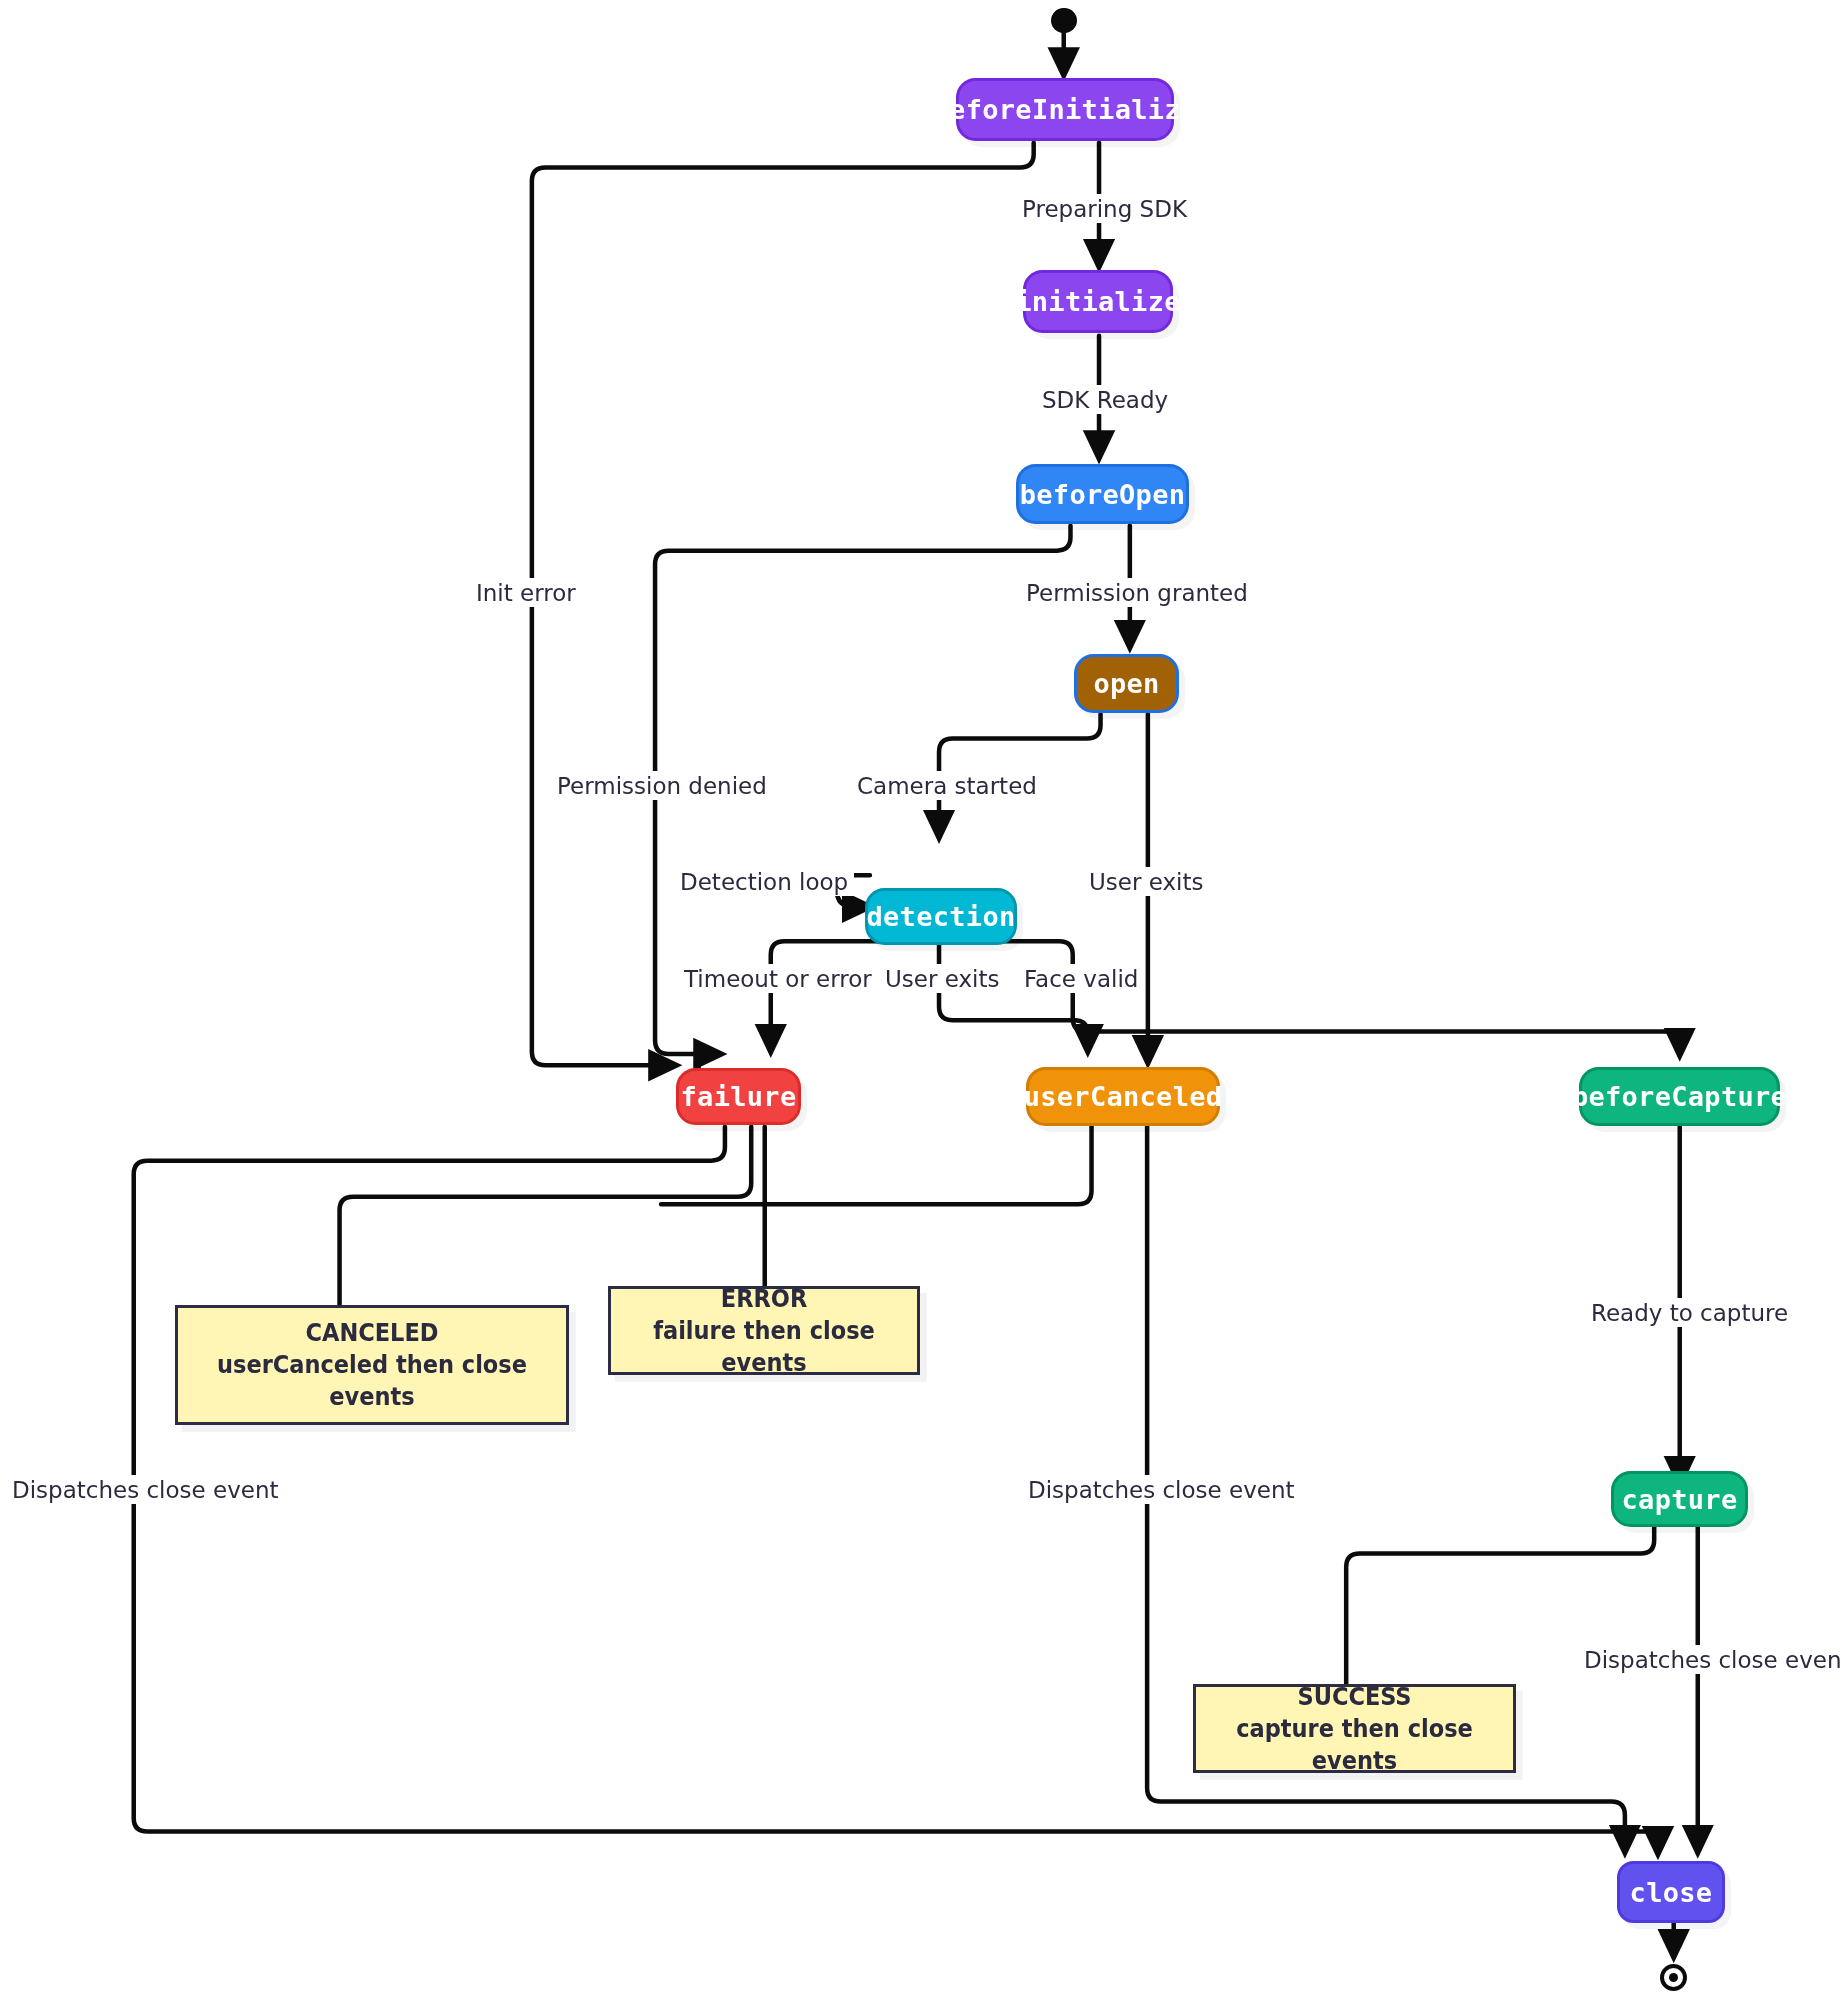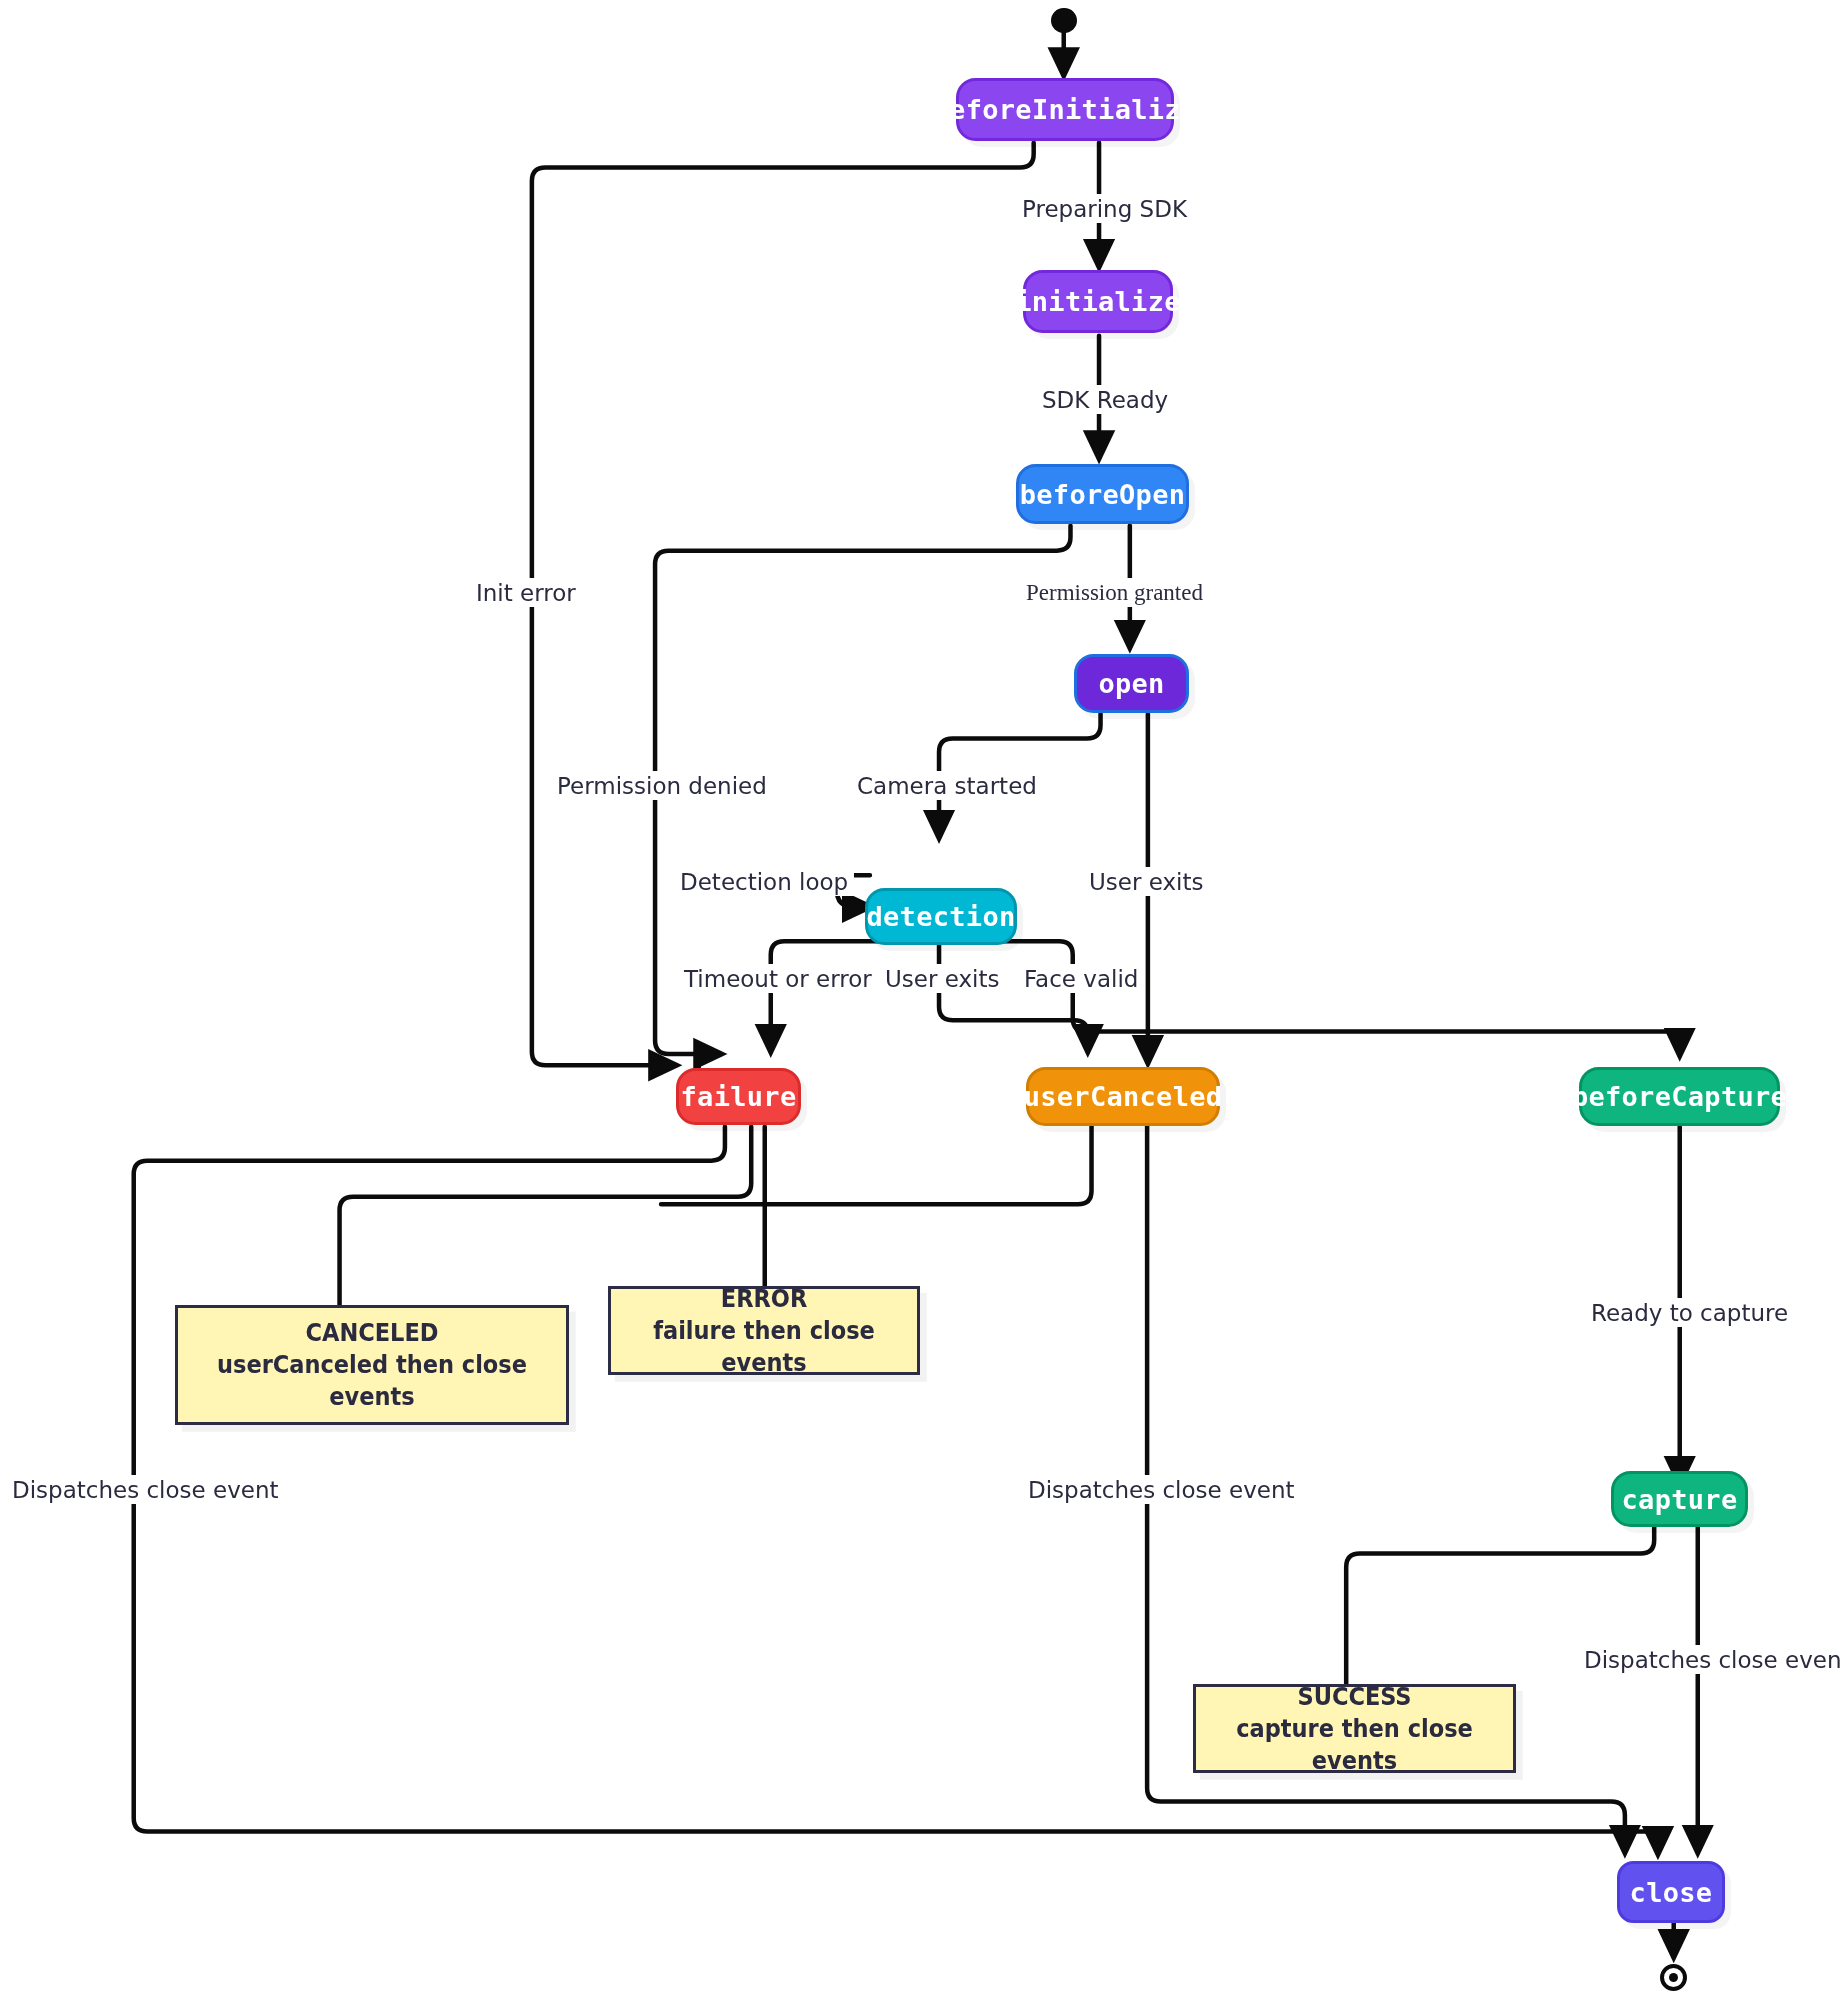--- a/index.html
+++ b/index.html
@@ -157,22 +157,22 @@
 
   <div class="node" style="left:956px; top:78px; width:218px; height:63px;
               background:#8B46F0; border:3.8px solid #7428DC;">beforeInitialize</div>
 
   <div class="node" style="left:1023px; top:270px; width:150px; height:63px;
               background:#8B46F0; border:3.8px solid #7428DC;">initialize</div>
 
   <div class="node" style="left:1016px; top:464px; width:173px; height:60px;
               background:#3086F5; border:3.8px solid #1F6FE0;">beforeOpen</div>
 
-  <div class="node" style="left:1074px; top:654px; width:115px; height:59px;
-              background:#6d28d9; border:3.8px solid #1F6FE0;text-align:center;">open</div>
+  <div class="node" style="left:1074px; top:654px; width:105px; height:59px;
+              background:#a16207; border:3.8px solid #1F6FE0;text-align:center;">open</div>
 
   <div class="node" style="left:865px; top:855px; width:152px; height:57px;
               background:#00B8D4; border:3.8px solid #0097AE;margin-top:33px;">detection</div>
 
   <div class="node" style="left:676px; top:1068px; width:125px; height:57px;
               background:#F24141; border:3.8px solid #DB2B2B;">failure</div>
 
   <div class="node" style="left:1026px; top:1067px; width:194px; height:59px;
               background:#F0920A; border:3.8px solid #D17D00;">userCanceled</div>
 
@@ -186,21 +186,21 @@
               background:#6152F0; border:3.8px solid #4D3BE0; border-radius:16.5px;">close</div>
 
   <div class="end-dot" style="left:1660px; top:1964px;"></div>
 
   <div class="edge-label" style="left:1016px; top:194px;">Preparing SDK</div>
 
   <div class="edge-label" style="left:1036px; top:385px;text-align:center;">SDK Ready</div>
 
   <div class="edge-label" style="left:470px; top:578px;">Init error</div>
 
-  <div class="edge-label" style="left:1020px; top:578px;font-family:Liberation Serif, serif;">Permission granted</div>
+  <div class="edge-label" style="left:1020px; top:578px;">Permission granted</div>
 
   <div class="edge-label" style="left:551px; top:771px;">Permission denied</div>
 
   <div class="edge-label" style="left:851px; top:771px;">Camera started</div>
 
   <div class="edge-label" style="left:1083px; top:867px;">User exits</div>
 
   <div class="edge-label" style="left:674px; top:867px;">Detection loop</div>
 
   <div class="edge-label" style="left:678px; top:964px;">Timeout or error</div>

